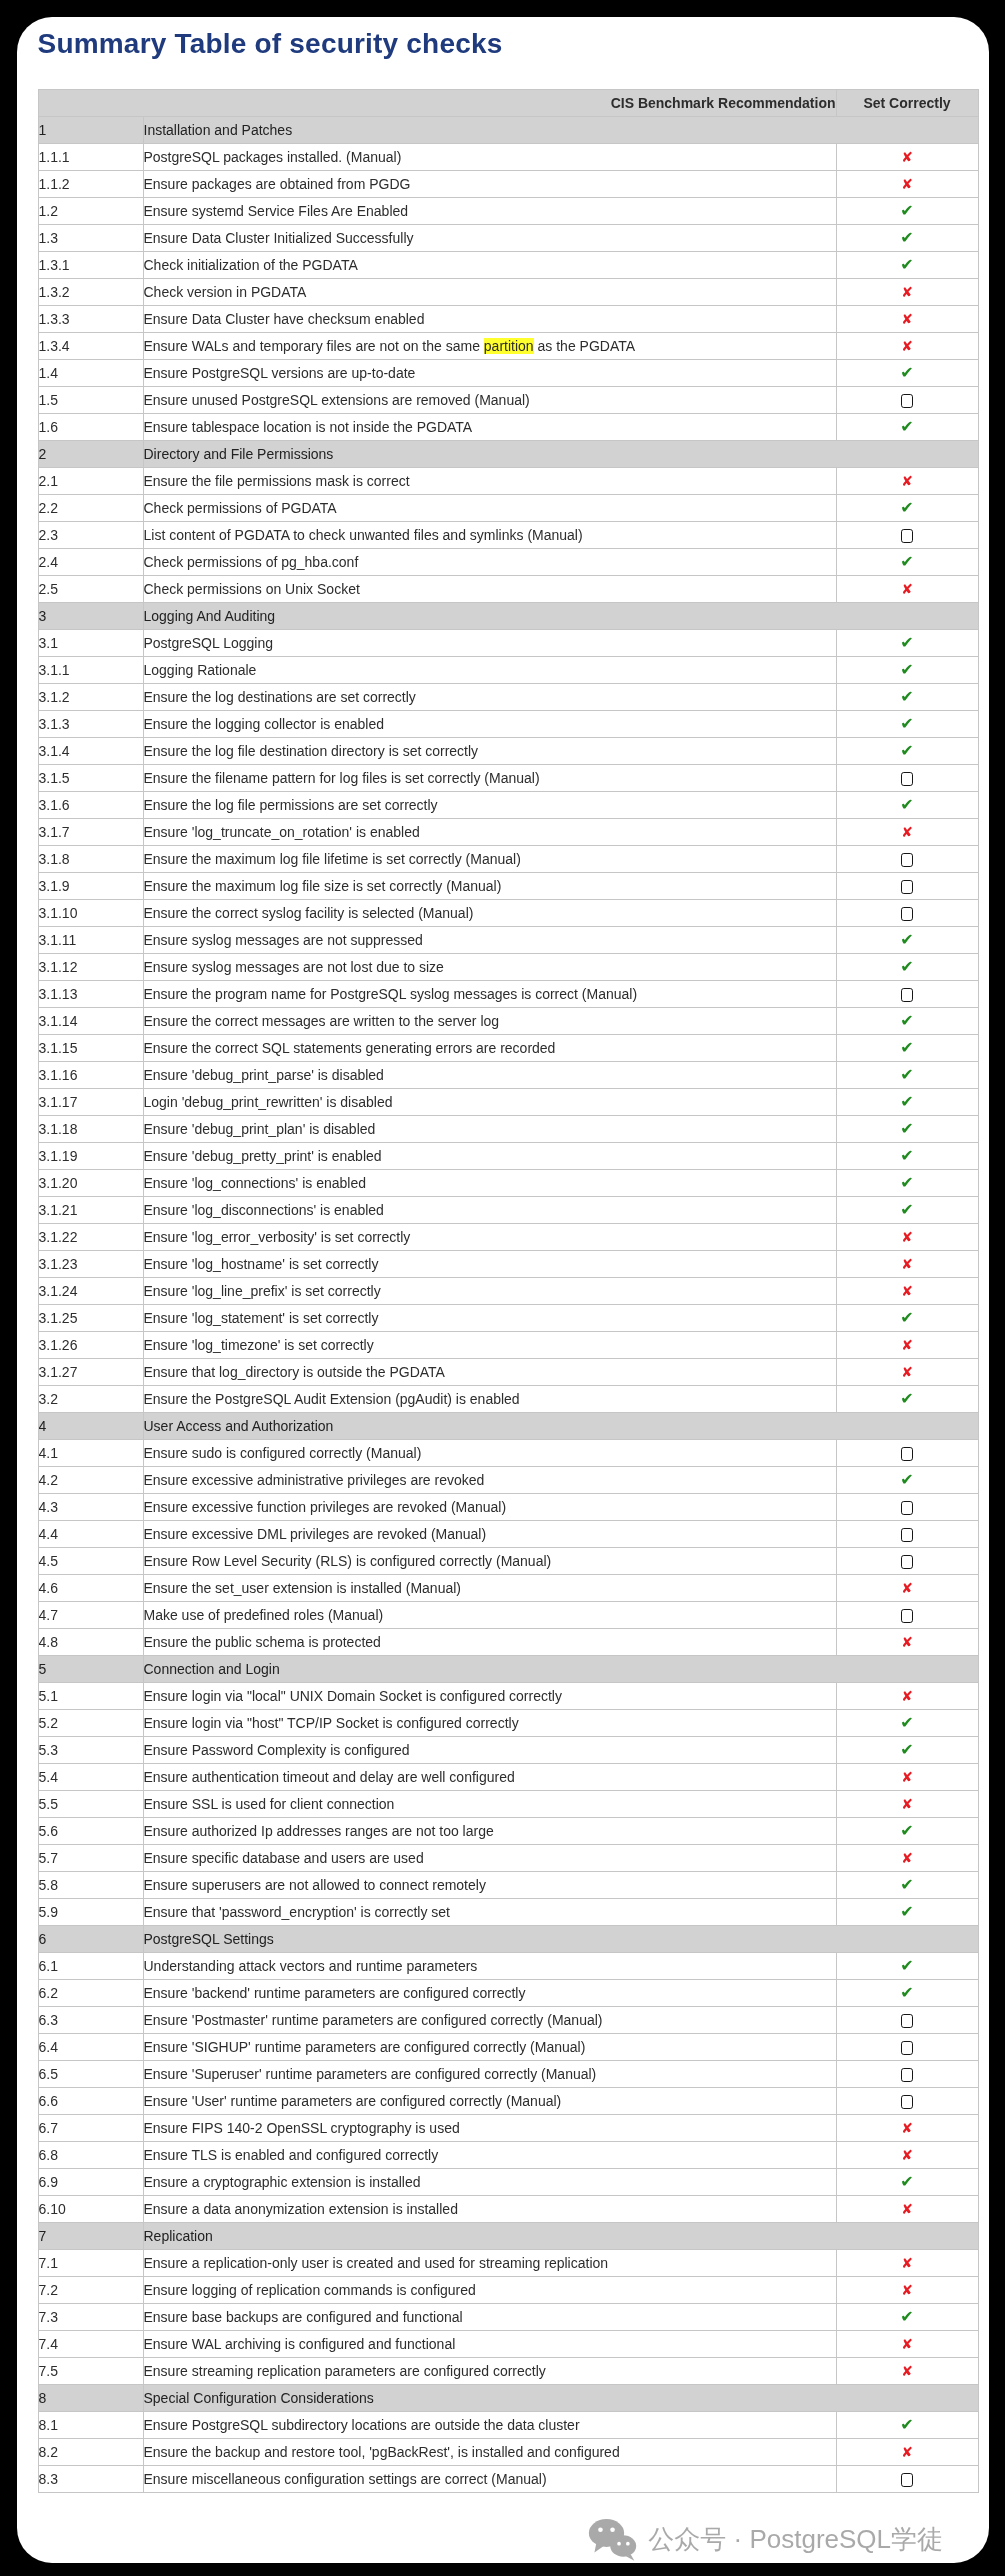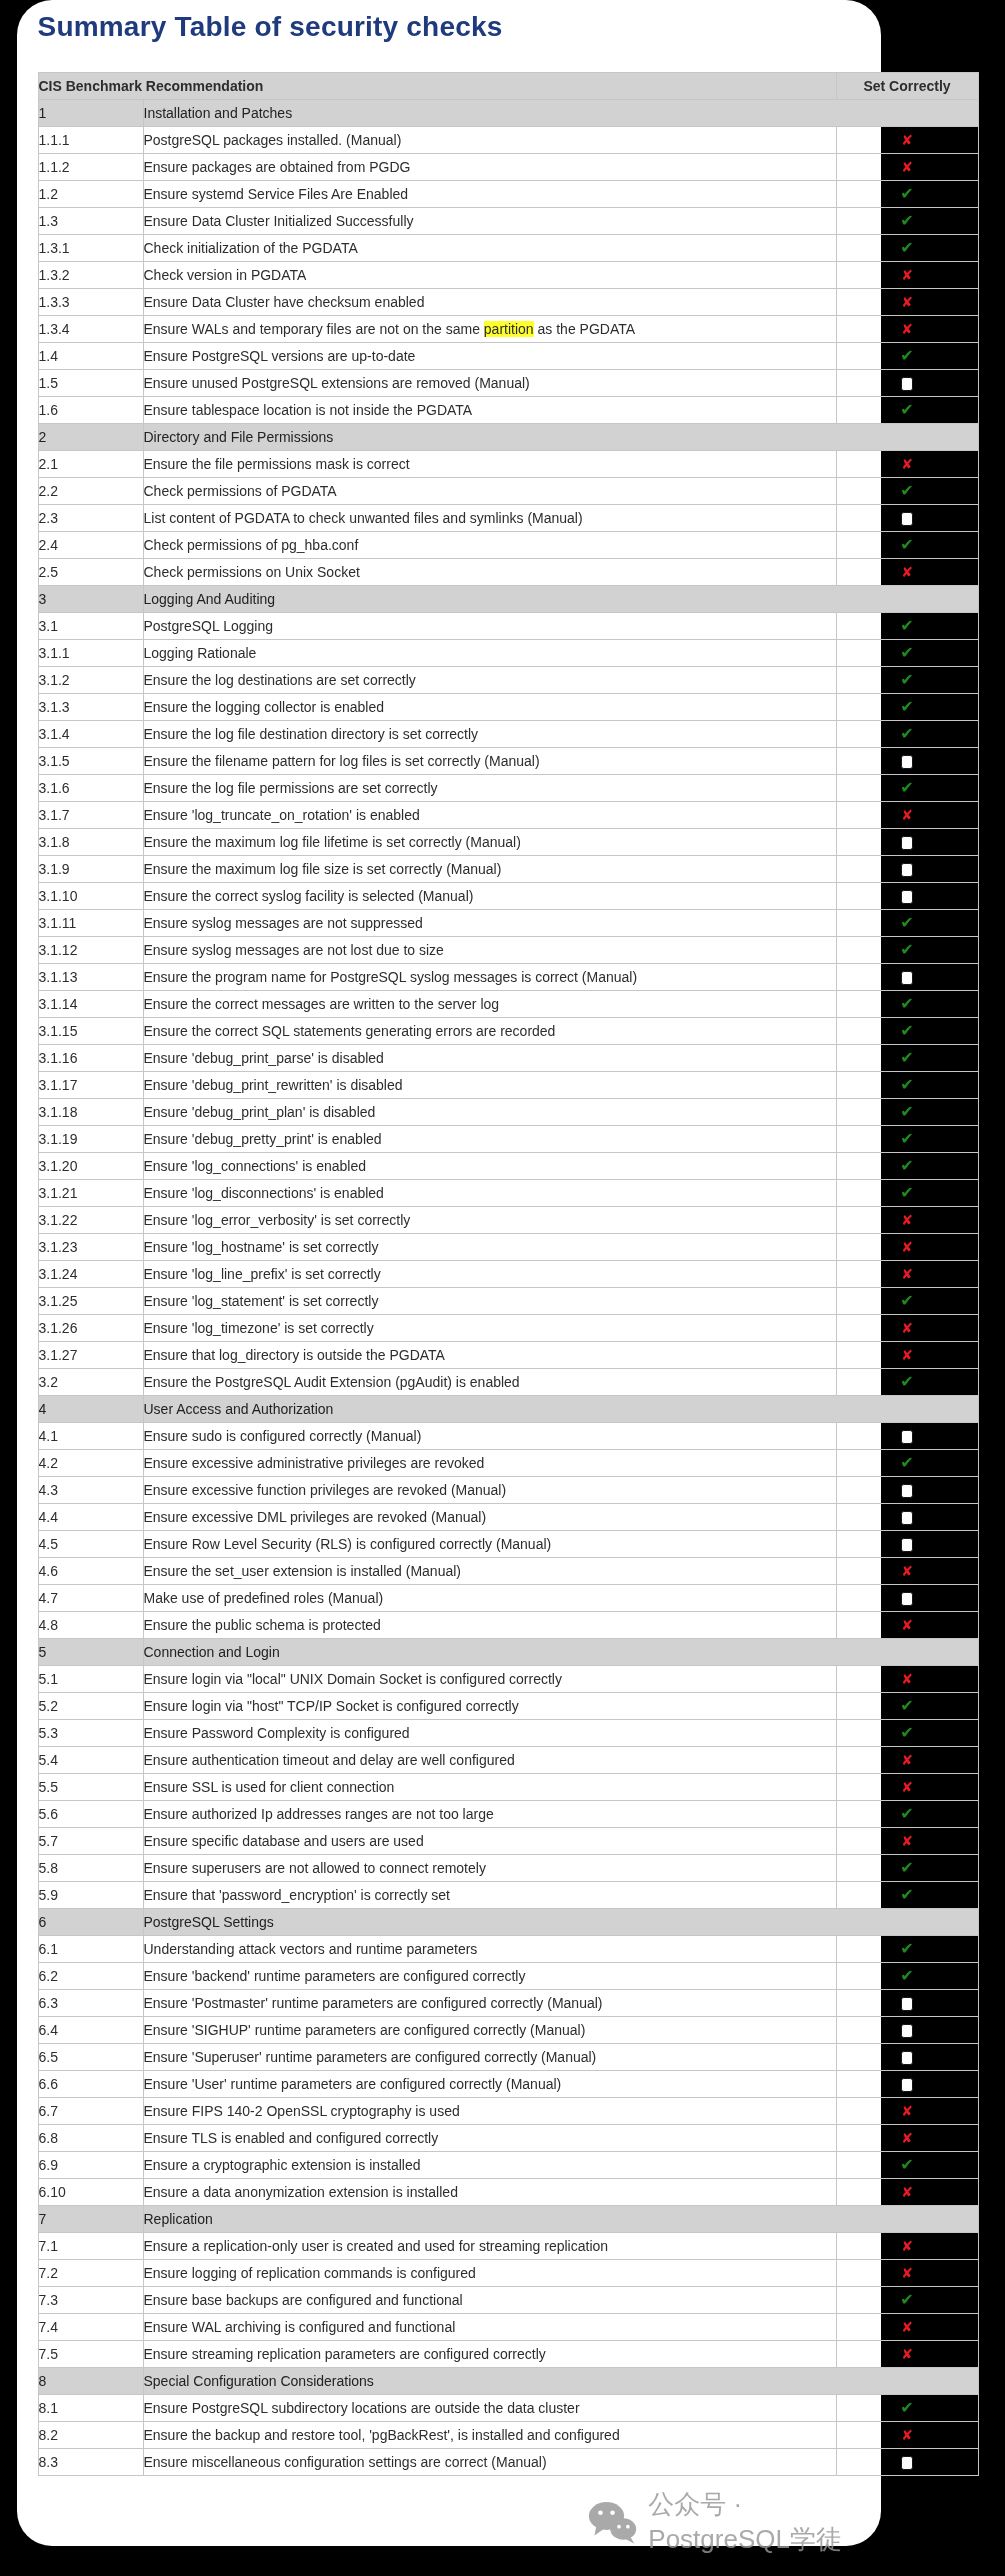--- a/index.html
+++ b/index.html
@@ -1,28 +1,28 @@
 <!DOCTYPE html>
 <html style="font-size:15px"><head>
 <meta charset="utf-8">
 <style>
   html,body{margin:0;padding:0;background:#000;}
   .stage{position:relative;width:1005px;height:2576px;background:#000;overflow:hidden;
          font-family:"Liberation Sans",sans-serif;}
-  .card{position:absolute;left:17px;top:0;width:864px;height:2546px;background:#fff;
+  .card{position:absolute;left:17px;top:17px;width:972px;height:2546px;background:#fff;
         border-radius:35px;box-shadow:0 7.4px 22.3px rgba(0,0,0,0.85);}
   .title{position:absolute;left:20.5px;top:11.2px;margin:0;font-size:28px;font-weight:700;
          color:#1f3b7e;letter-spacing:0.2px;}
   table.checks{position:absolute;left:20.5px;top:72px;width:940px;border-collapse:collapse;
          table-layout:fixed;border:1.9px solid #8f8f8f;}
   table.checks tr{height:27px;}
   table.checks th,table.checks td{border:0.9px solid #c6c6c6;font-size:14px;color:#2d2d2d;
          white-space:nowrap;overflow:hidden;padding:0;vertical-align:middle;}
   thead th{background:#d2d2d2;color:#0a0a0a;font-weight:700;}
-  .th-rec{text-align:left;padding-left:17.7px;}
+  .th-rec{text-align:right;padding-left:17.7px;}
   .th-set{text-align:center;}
   tr.section td{background:#d2d2d2;color:#222;}
   .num-0{padding-left:15px;}
   .num-1{padding-left:30px;}
   .num-2{padding-left:42px;}
   .desc-0{padding-left:18.6px;margin-left:35px;}
   .desc-1{padding-left:28px;}
   .desc-2{padding-left:41px;}
   .c-mark{text-align:center;}
   .mark-pass{color:#1f8b1f;font-weight:700;font-size:16px;font-family:"DejaVu Sans",sans-serif;line-height:1;}
@@ -226,21 +226,21 @@
             <td class="c-desc desc-2">Ensure the correct SQL statements generating errors are recorded</td>
             <td class="c-mark"><span class="mark-pass">✔</span></td>
           </tr>
           <tr>
             <td class="c-num num-2">3.1.16</td>
             <td class="c-desc desc-2">Ensure 'debug_print_parse' is disabled</td>
             <td class="c-mark"><span class="mark-pass">✔</span></td>
           </tr>
           <tr>
             <td class="c-num num-2">3.1.17</td>
-            <td class="c-desc desc-2">Ensure 'debug_print_rewritten' is disabled</td>
+            <td class="c-desc desc-2">Login 'debug_print_rewritten' is disabled</td>
             <td class="c-mark"><span class="mark-pass">✔</span></td>
           </tr>
           <tr>
             <td class="c-num num-2">3.1.18</td>
             <td class="c-desc desc-2">Ensure 'debug_print_plan' is disabled</td>
             <td class="c-mark"><span class="mark-pass">✔</span></td>
           </tr>
           <tr>
             <td class="c-num num-2">3.1.19</td>
             <td class="c-desc desc-2">Ensure 'debug_pretty_print' is enabled</td>

